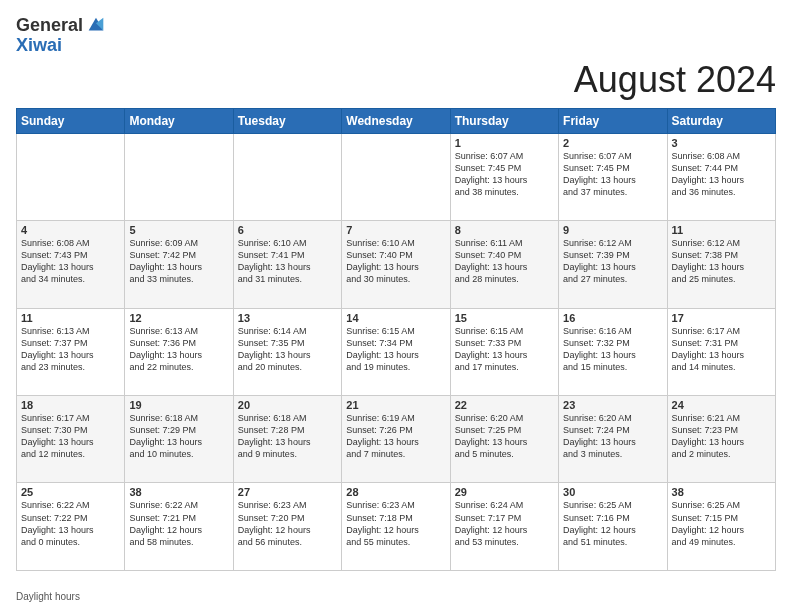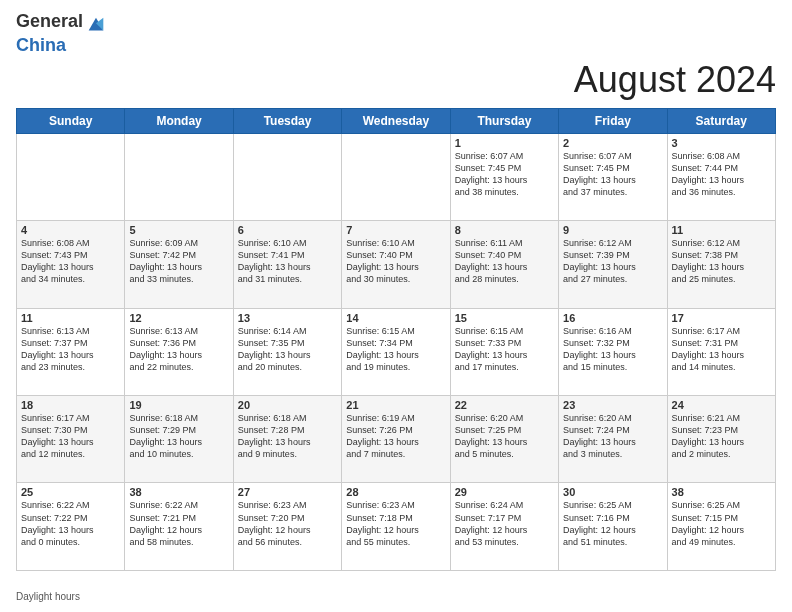--- a/index.html
+++ b/index.html
@@ -68,21 +68,21 @@
       border-collapse: collapse;
       flex: 1;
       table-layout: fixed;
     }
     .calendar-table thead tr th {
       background-color: #2a6db5;
       color: #fff;
       font-size: 12px;
       font-weight: bold;
       padding: 5px 4px;
-      text-align: center;
+      text-align: left;
       border: 1px solid #1a5da0;
     }
     .calendar-table tbody tr td {
       border: 1px solid #ccc;
       vertical-align: top;
       padding: 3px 4px;
       font-size: 9.5px;
       color: #333;
       background: #fff;
       height: 80px;
@@ -111,28 +111,28 @@
       text-align: left;
     }
   </style>
 </head>
 <body>
 
 <div class="page">
   <div class="header">
     <div class="logo-area">
       <div class="logo-text">
-        <div style="display:flex;align-items:flex-start;">
+        <div style="display:flex;align-items:flex-end;">
           <span class="logo-general">General</span>
           <svg class="logo-icon" viewBox="0 0 24 24">
             <polygon points="4,18 12,4 20,18" fill="#2a6db5"></polygon>
             <polygon points="12,10 20,4 20,18" fill="#4a9fd5"></polygon>
           </svg>
         </div>
-        <span class="logo-blue">China</span>
+        <span class="logo-blue">Xiwai</span>
       </div>
     </div>
     <div class="title-area">
       <div class="month-title">August 2024</div>
     </div>
   </div>
 
   <table class="calendar-table">
     <thead>
       <tr>

